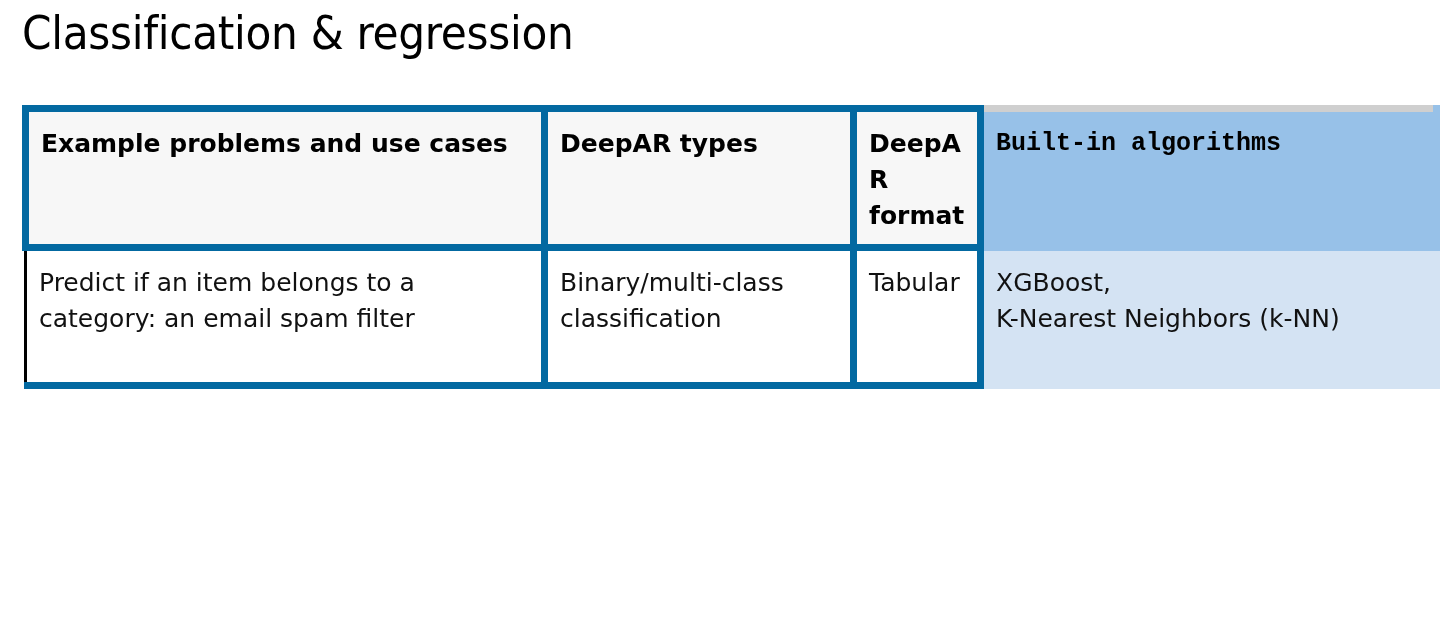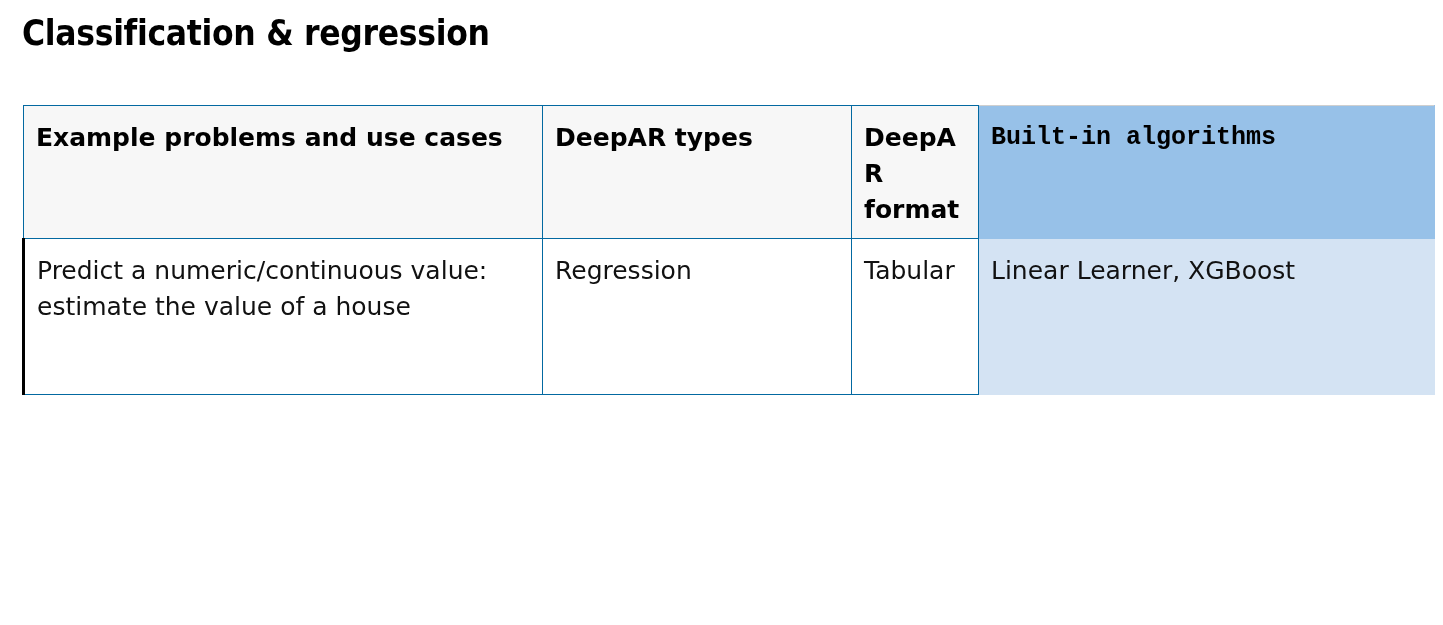--- a/index.html
+++ b/index.html
@@ -18,23 +18,23 @@
   .slide {
     position: relative;
     width: 1443px;
     height: 625px;
     background: #ffffff;
   }
   .slide-title {
     position: absolute;
     left: 22px;
     top: 2px;
-    font-size: 35px;
+    font-size: 47px;
     line-height: 62px;
-    font-weight: 700;
+    font-weight: 400;
     letter-spacing: -0.3px;
     color: #000000;
     white-space: nowrap;
     font-family: "DejaVu Sans Condensed", "DejaVu Sans", "Liberation Sans", sans-serif;
     font-stretch: condensed;
   }
   .table-wrap {
     position: absolute;
     left: 22px;
     top: 105px;
@@ -49,21 +49,21 @@
   table.grid col.c1 { width: 519px; }
   table.grid col.c2 { width: 309px; }
   table.grid col.c3 { width: 127px; }
   table.grid col.c4 { width: 456px; }
 
   table.grid th,
   table.grid td {
     vertical-align: top;
     text-align: left;
     padding: 14px 12px 10px 12px;
-    border: 1px solid #0369a1;
+    border: 7px solid #0369a1;
     word-wrap: break-word;
     overflow-wrap: break-word;
     line-height: 36px;
   }
   
   thead th {
     background: #f7f7f7;
     font-weight: 700;
     height: 98px;
     font-size: 25px;
@@ -112,28 +112,29 @@
       <thead>
         <tr>
           <th>Example problems and use cases</th>
           <th>DeepAR types</th>
           <th>DeepAR format</th>
           <th class="accent">Built-in algorithms</th>
         </tr>
       </thead>
       <tbody>
 
-
-        <tr class="r2">
-          <td class="first-col">Predict a numeric/continuous value: estimate the value of a house</td>
-          <td>Regression</td>
+        <tr class="r1">
+          <td class="first-col">Predict if an item belongs to a category: an email spam filter</td>
+          <td>Binary/multi-class classification</td>
           <td>Tabular</td>
           <td class="accent">
-            <span class="cell-line">Linear Learner, XGBoost</span>
+            <span class="cell-line">XGBoost,</span>
+            <span class="cell-line">K-Nearest Neighbors (k-NN)</span>
           </td>
         </tr>
+
 
 
       </tbody>
     </table>
   </div>
 
 </div>
 
 </body></html>

